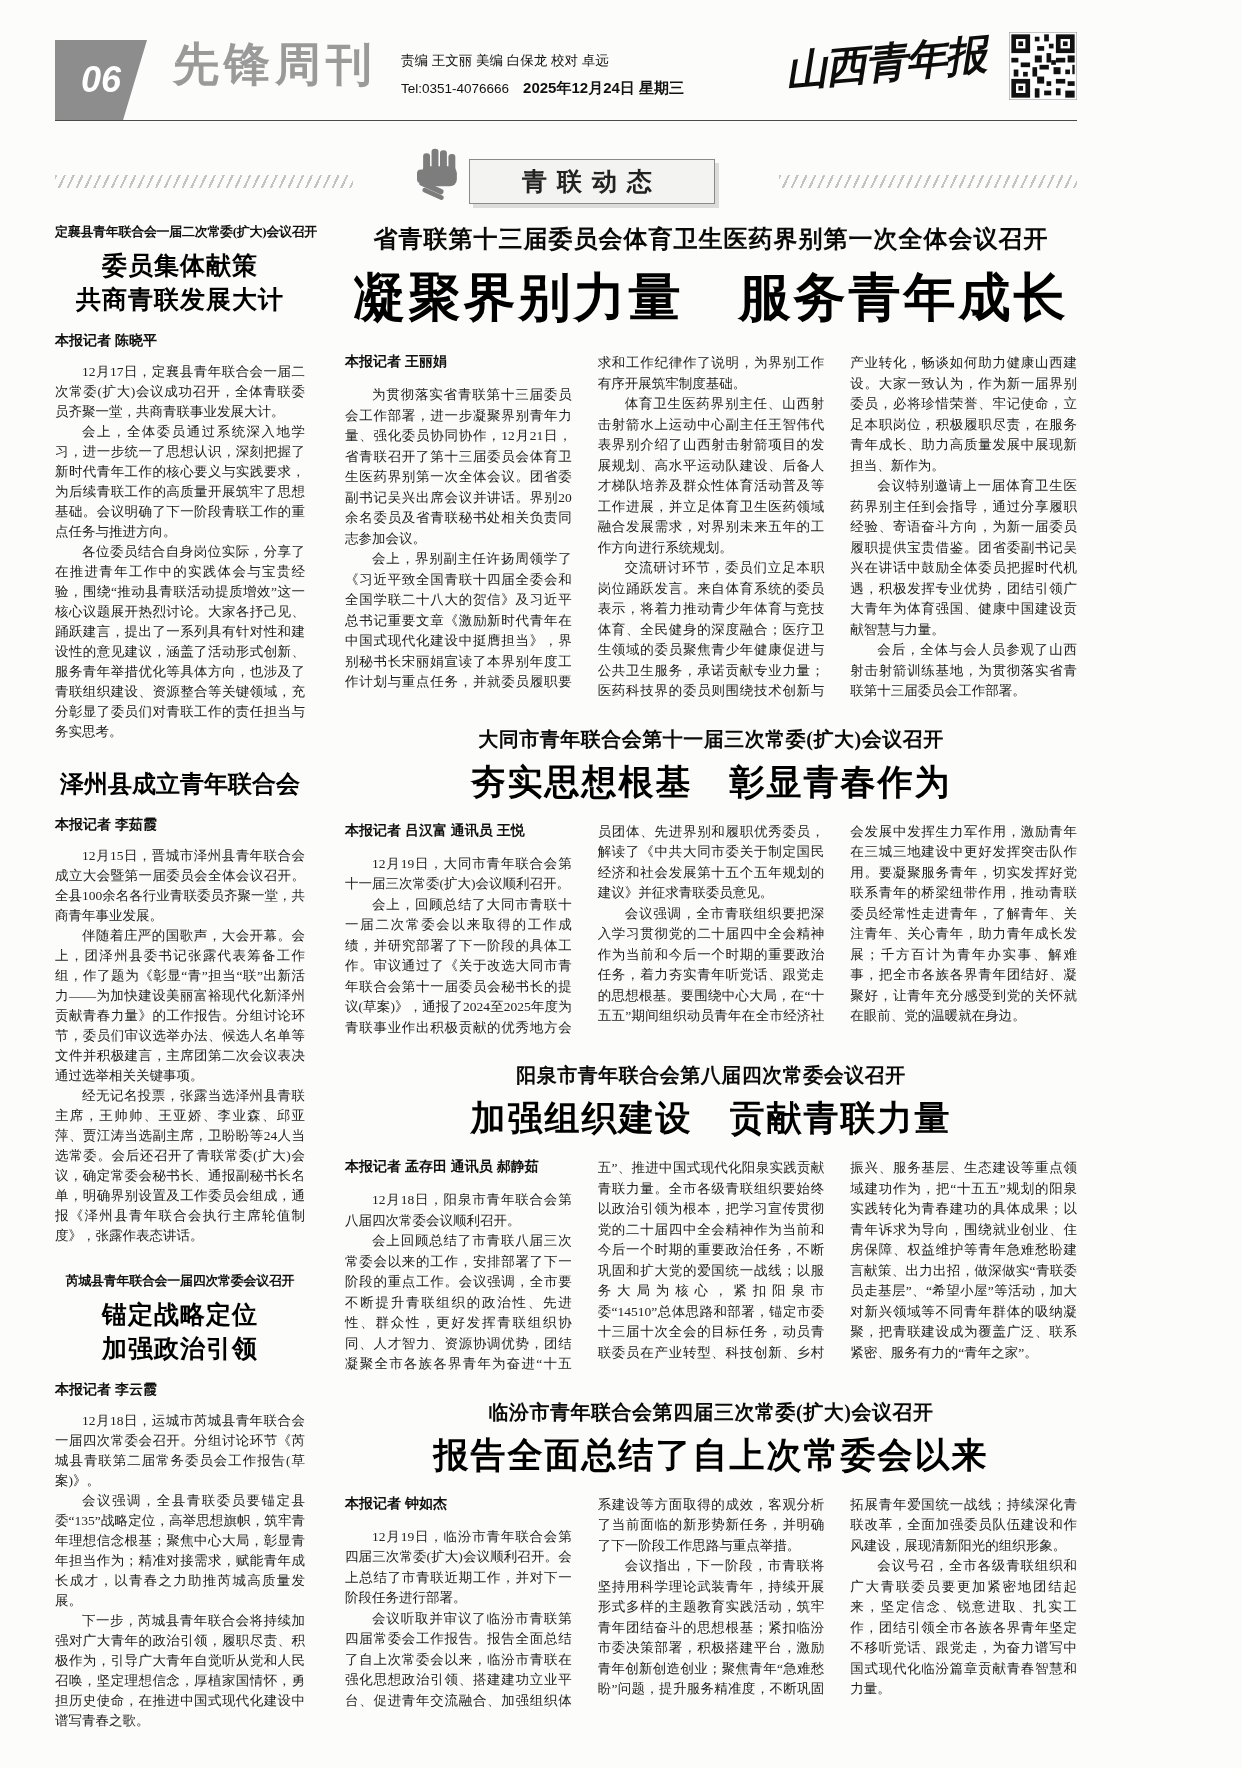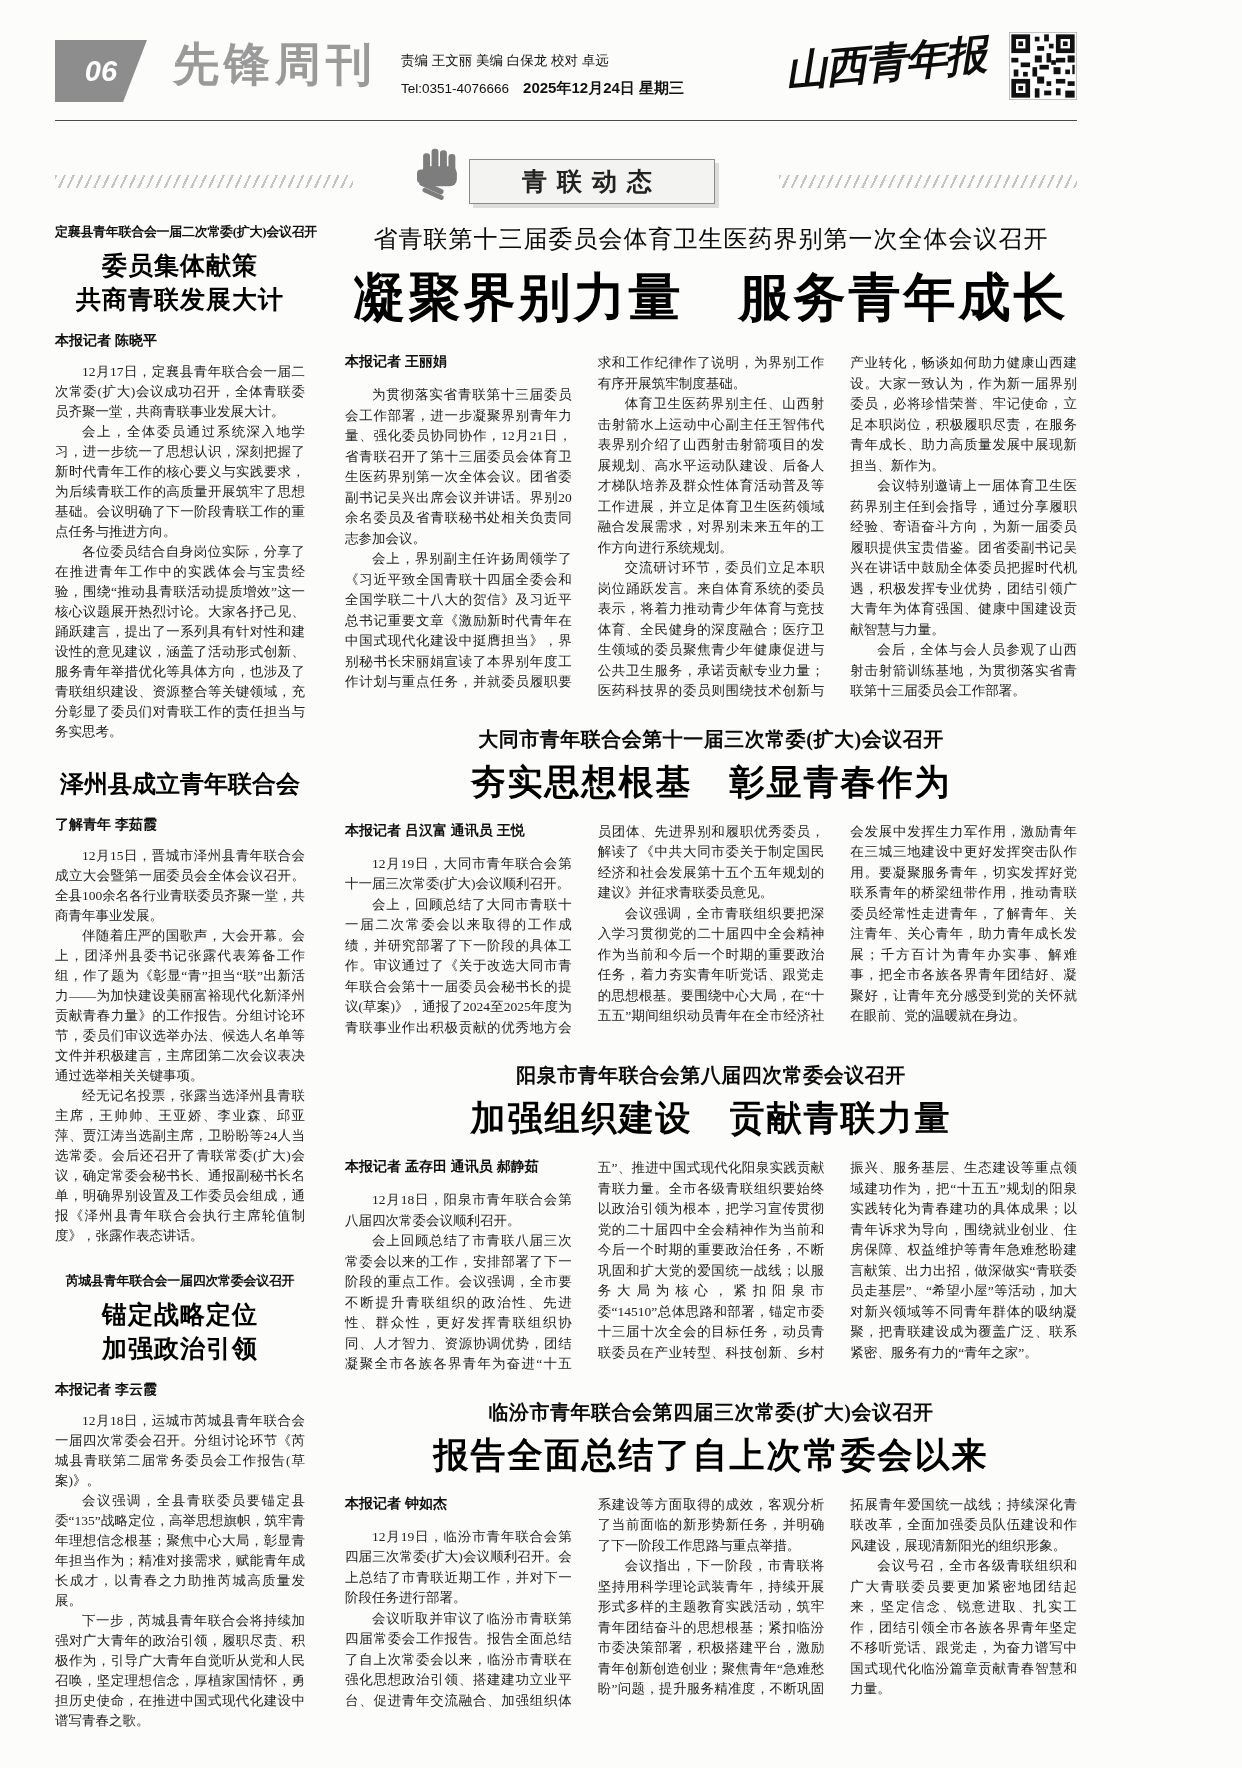--- a/index.html
+++ b/index.html
@@ -6,24 +6,24 @@
   .page{
     width:1242px;height:1768px;box-sizing:border-box;position:relative;
     margin:0 auto;background:#fcfcfa;color:#1c1c1c;overflow:hidden;
     padding:28px 165px 30px 55px;
     font-family:"Liberation Serif","DejaVu Serif",serif;
   }
   
   .masthead{display:flex;align-items:flex-start;border-bottom:1.5px solid #4a4a4a;
     padding-bottom:8px;height:84px;}
   .pagenum{
-    background:#8d8d8d;color:#fff;width:92px;height:62px;margin-top:12px;
+    background:#8d8d8d;color:#fff;width:92px;height:80px;margin-top:12px;
     display:flex;align-items:center;justify-content:center;
     font-family:"Liberation Sans","DejaVu Sans",sans-serif;
-    font-weight:bold;font-style:italic;font-size:29px;
+    font-weight:bold;font-style:italic;font-size:36px;
     clip-path:polygon(0 0,100% 0,74% 100%,0 100%);
   }
   .section-title{
     font-size:46px;font-weight:bold;color:#9a9a9a;letter-spacing:5px;
     margin:14px 0 0 26px;line-height:1;
   }
   .editors{margin:20px 0 0 24px;font-family:"Liberation Sans","DejaVu Sans",sans-serif;
     font-size:13.5px;color:#111;line-height:1.9;white-space:nowrap;}
   .editors .date{font-weight:bold;font-size:15px;margin-left:14px;}
   .logo{margin:14px 8px 0 auto;font-size:42px;font-weight:900;font-style:italic;
@@ -50,21 +50,21 @@
     font-size:25px;line-height:1.34;text-align:center;letter-spacing:1px;
     margin:8px 0 16px;color:#000;}
   .hl-left.single{font-size:24px;letter-spacing:0;}
   .byline{font-family:"Liberation Sans","DejaVu Sans",sans-serif;font-weight:bold;
     font-size:14px;margin:0 0 12px;color:#111;}
   .body p{font-size:13.5px;line-height:20px;text-align:justify;text-indent:2em;
     margin:0;color:#222;}
   .left-col .body p{font-size:13.5px;line-height:20px;}
   
   .right-col .article{margin-bottom:24px;}
-  .kicker-m{font-size:24px;font-weight:normal;text-align:center;letter-spacing:1px;color:#0a0a0a;}
+  .kicker-m{font-size:24px;font-weight:bold;text-align:center;letter-spacing:1px;color:#0a0a0a;}
   .kicker-r{font-size:20px;font-weight:bold;text-align:center;letter-spacing:0.5px;color:#0a0a0a;}
   .hl-main{font-family:"Liberation Sans","DejaVu Sans",sans-serif;font-weight:900;
     font-size:52px;text-align:center;letter-spacing:3px;margin:8px 0 20px;color:#000;}
   .hl-sub{font-family:"Liberation Sans","DejaVu Sans",sans-serif;font-weight:900;
     font-size:35px;text-align:center;letter-spacing:2px;margin:6px 0 16px;color:#000;}
   .cols3{column-count:3;column-gap:26px;}
   .cols3 p{font-size:13.5px;line-height:20.5px;}
   .cols3 .byline{margin-bottom:14px;}
 </style>
 </head>
@@ -153,21 +153,21 @@
         <div class="byline">本报记者 陈晓平</div>
         <div class="body">
           <p>12月17日，定襄县青年联合会一届二次常委(扩大)会议成功召开，全体青联委员齐聚一堂，共商青联事业发展大计。</p>
           <p>会上，全体委员通过系统深入地学习，进一步统一了思想认识，深刻把握了新时代青年工作的核心要义与实践要求，为后续青联工作的高质量开展筑牢了思想基础。会议明确了下一阶段青联工作的重点任务与推进方向。</p>
           <p>各位委员结合自身岗位实际，分享了在推进青年工作中的实践体会与宝贵经验，围绕“推动县青联活动提质增效”这一核心议题展开热烈讨论。大家各抒己见、踊跃建言，提出了一系列具有针对性和建设性的意见建议，涵盖了活动形式创新、服务青年举措优化等具体方向，也涉及了青联组织建设、资源整合等关键领域，充分彰显了委员们对青联工作的责任担当与务实思考。</p>
         </div>
       </div>
 
       <div class="article">
         <div class="hl-left single">泽州县成立青年联合会</div>
-        <div class="byline">了解青年 李茹霞</div>
+        <div class="byline">本报记者 李茹霞</div>
         <div class="body">
           <p>12月15日，晋城市泽州县青年联合会成立大会暨第一届委员会全体会议召开。全县100余名各行业青联委员齐聚一堂，共商青年事业发展。</p>
           <p>伴随着庄严的国歌声，大会开幕。会上，团泽州县委书记张露代表筹备工作组，作了题为《彰显“青”担当“联”出新活力——为加快建设美丽富裕现代化新泽州贡献青春力量》的工作报告。分组讨论环节，委员们审议选举办法、候选人名单等文件并积极建言，主席团第二次会议表决通过选举相关关键事项。</p>
           <p>经无记名投票，张露当选泽州县青联主席，王帅帅、王亚娇、李业森、邱亚萍、贾江涛当选副主席，卫盼盼等24人当选常委。会后还召开了青联常委(扩大)会议，确定常委会秘书长、通报副秘书长名单，明确界别设置及工作委员会组成，通报《泽州县青年联合会执行主席轮值制度》，张露作表态讲话。</p>
         </div>
       </div>
 
       <div class="article">
         <div class="kicker-s">芮城县青年联合会一届四次常委会议召开</div>
         <div class="hl-left">

